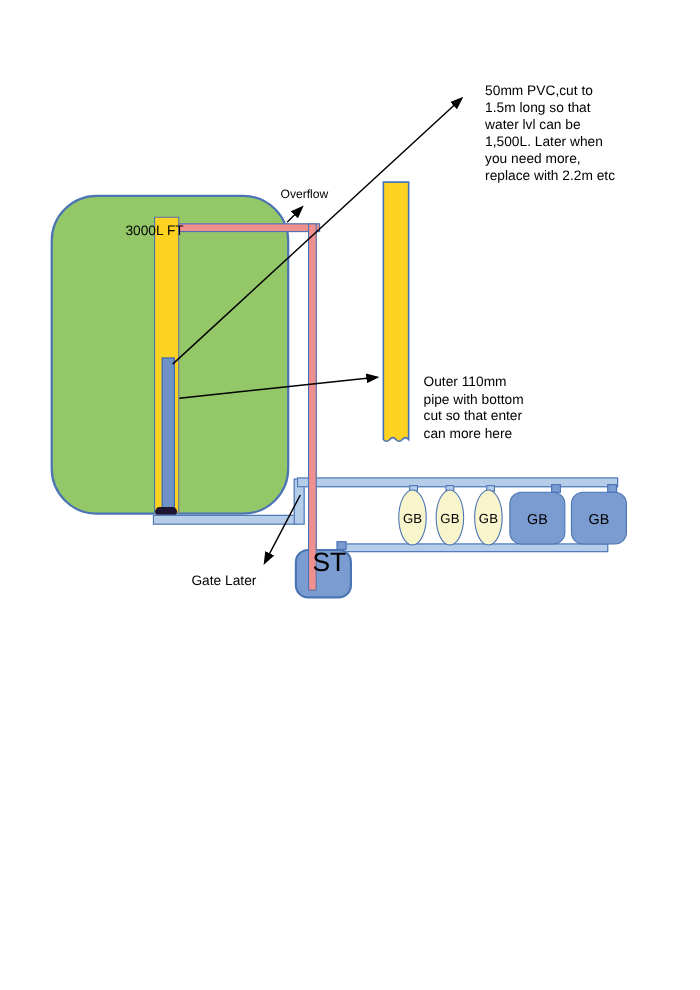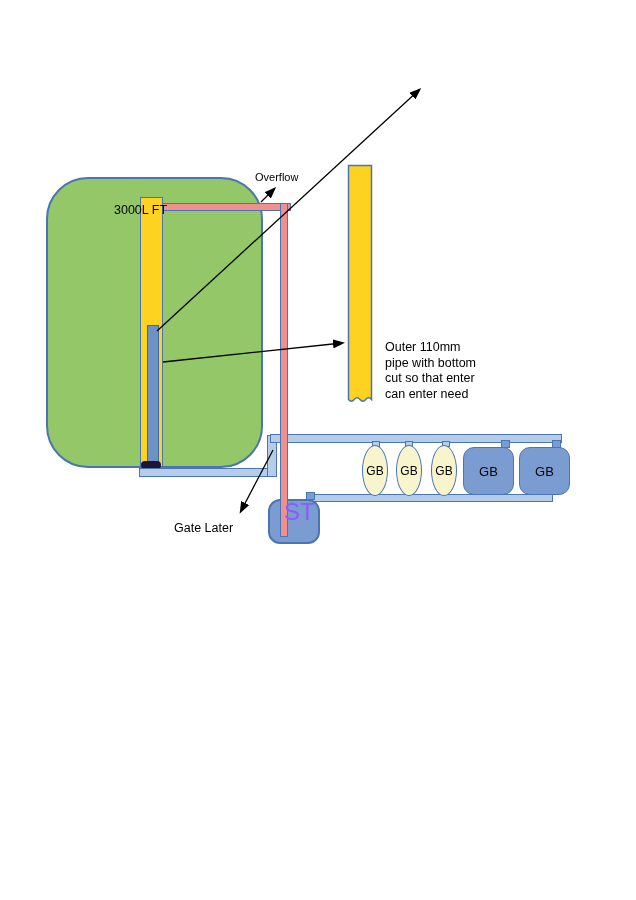--- a/index.html
+++ b/index.html
@@ -37,21 +37,21 @@
         font-size:12px;}
   #gb1{left:362px;top:445px;} #gb2{left:396px;top:445px;} #gb3{left:431px;top:445px;}
   .gb-square{width:51px;height:48px;background:#7b9cd0;border:1.5px solid #4a74b4;
         border-radius:11px;display:flex;align-items:center;justify-content:center;
         font-size:13px;}
   #gb4{left:463px;top:447px;} #gb5{left:519px;top:447px;}
 
   
   #stBox{left:268px;top:499px;width:52px;height:45px;background:#7b9cd0;
         border:2px solid #4a74b4;border-radius:12px;}
-  #stLabel{left:284px;top:504px;font-size:24px;color:#8b5cf6;}
+  #stLabel{left:284px;top:504px;font-size:24px;color:#000000;}
   .pink{background:#f0908e;border:1px solid #4a74b4;}
   #pinkH{left:162px;top:203px;width:129px;height:8px;}
   #pinkV{left:280px;top:203px;width:8px;height:334px;}
 
   
   .lbl{font-size:12.5px;line-height:15.5px;white-space:nowrap;}
   #tankLabel{left:86px;top:203px;margin-left:28px;}
   #overflowLabel{left:255px;top:170px;font-size:11px;}
   #gateValveLabel{left:174px;top:521px;}
   #pvcNote{left:441px;top:75px;}
@@ -111,21 +111,29 @@
     <line x1="157" y1="331" x2="419" y2="90" stroke="#000" stroke-width="1.3" marker-end="url(#arrow)"></line>
     <line x1="163" y1="362" x2="342" y2="343" stroke="#000" stroke-width="1.3" marker-end="url(#arrow)"></line>
     <line x1="261" y1="202" x2="274" y2="189" stroke="#000" stroke-width="1.3" marker-end="url(#arrow)"></line>
     <line x1="273" y1="450" x2="241" y2="511" stroke="#000" stroke-width="1.3" marker-end="url(#arrow)"></line>
   </svg>
 
   <div class="abs lbl" id="tankLabel">3000L FT</div>
   <div class="abs lbl" id="overflowLabel">Overflow</div>
   <div class="abs lbl" id="gateValveLabel">Gate Later</div>
 
+  <div class="abs lbl" id="pvcNote">
+    <div>50mm PVC,cut to</div>
+    <div>1.5m long so that</div>
+    <div>water lvl can be</div>
+    <div>1,500L. Later when</div>
+    <div>you need more,</div>
+    <div>replace with 2.2m etc</div>
+  </div>
 
   <div class="abs lbl" id="outerNote">
     <div>Outer 110mm</div>
     <div>pipe with bottom</div>
     <div>cut so that enter</div>
-    <div>can enter need</div>
+    <div>can more here</div>
   </div>
 
 </div>
 
 </body></html>

